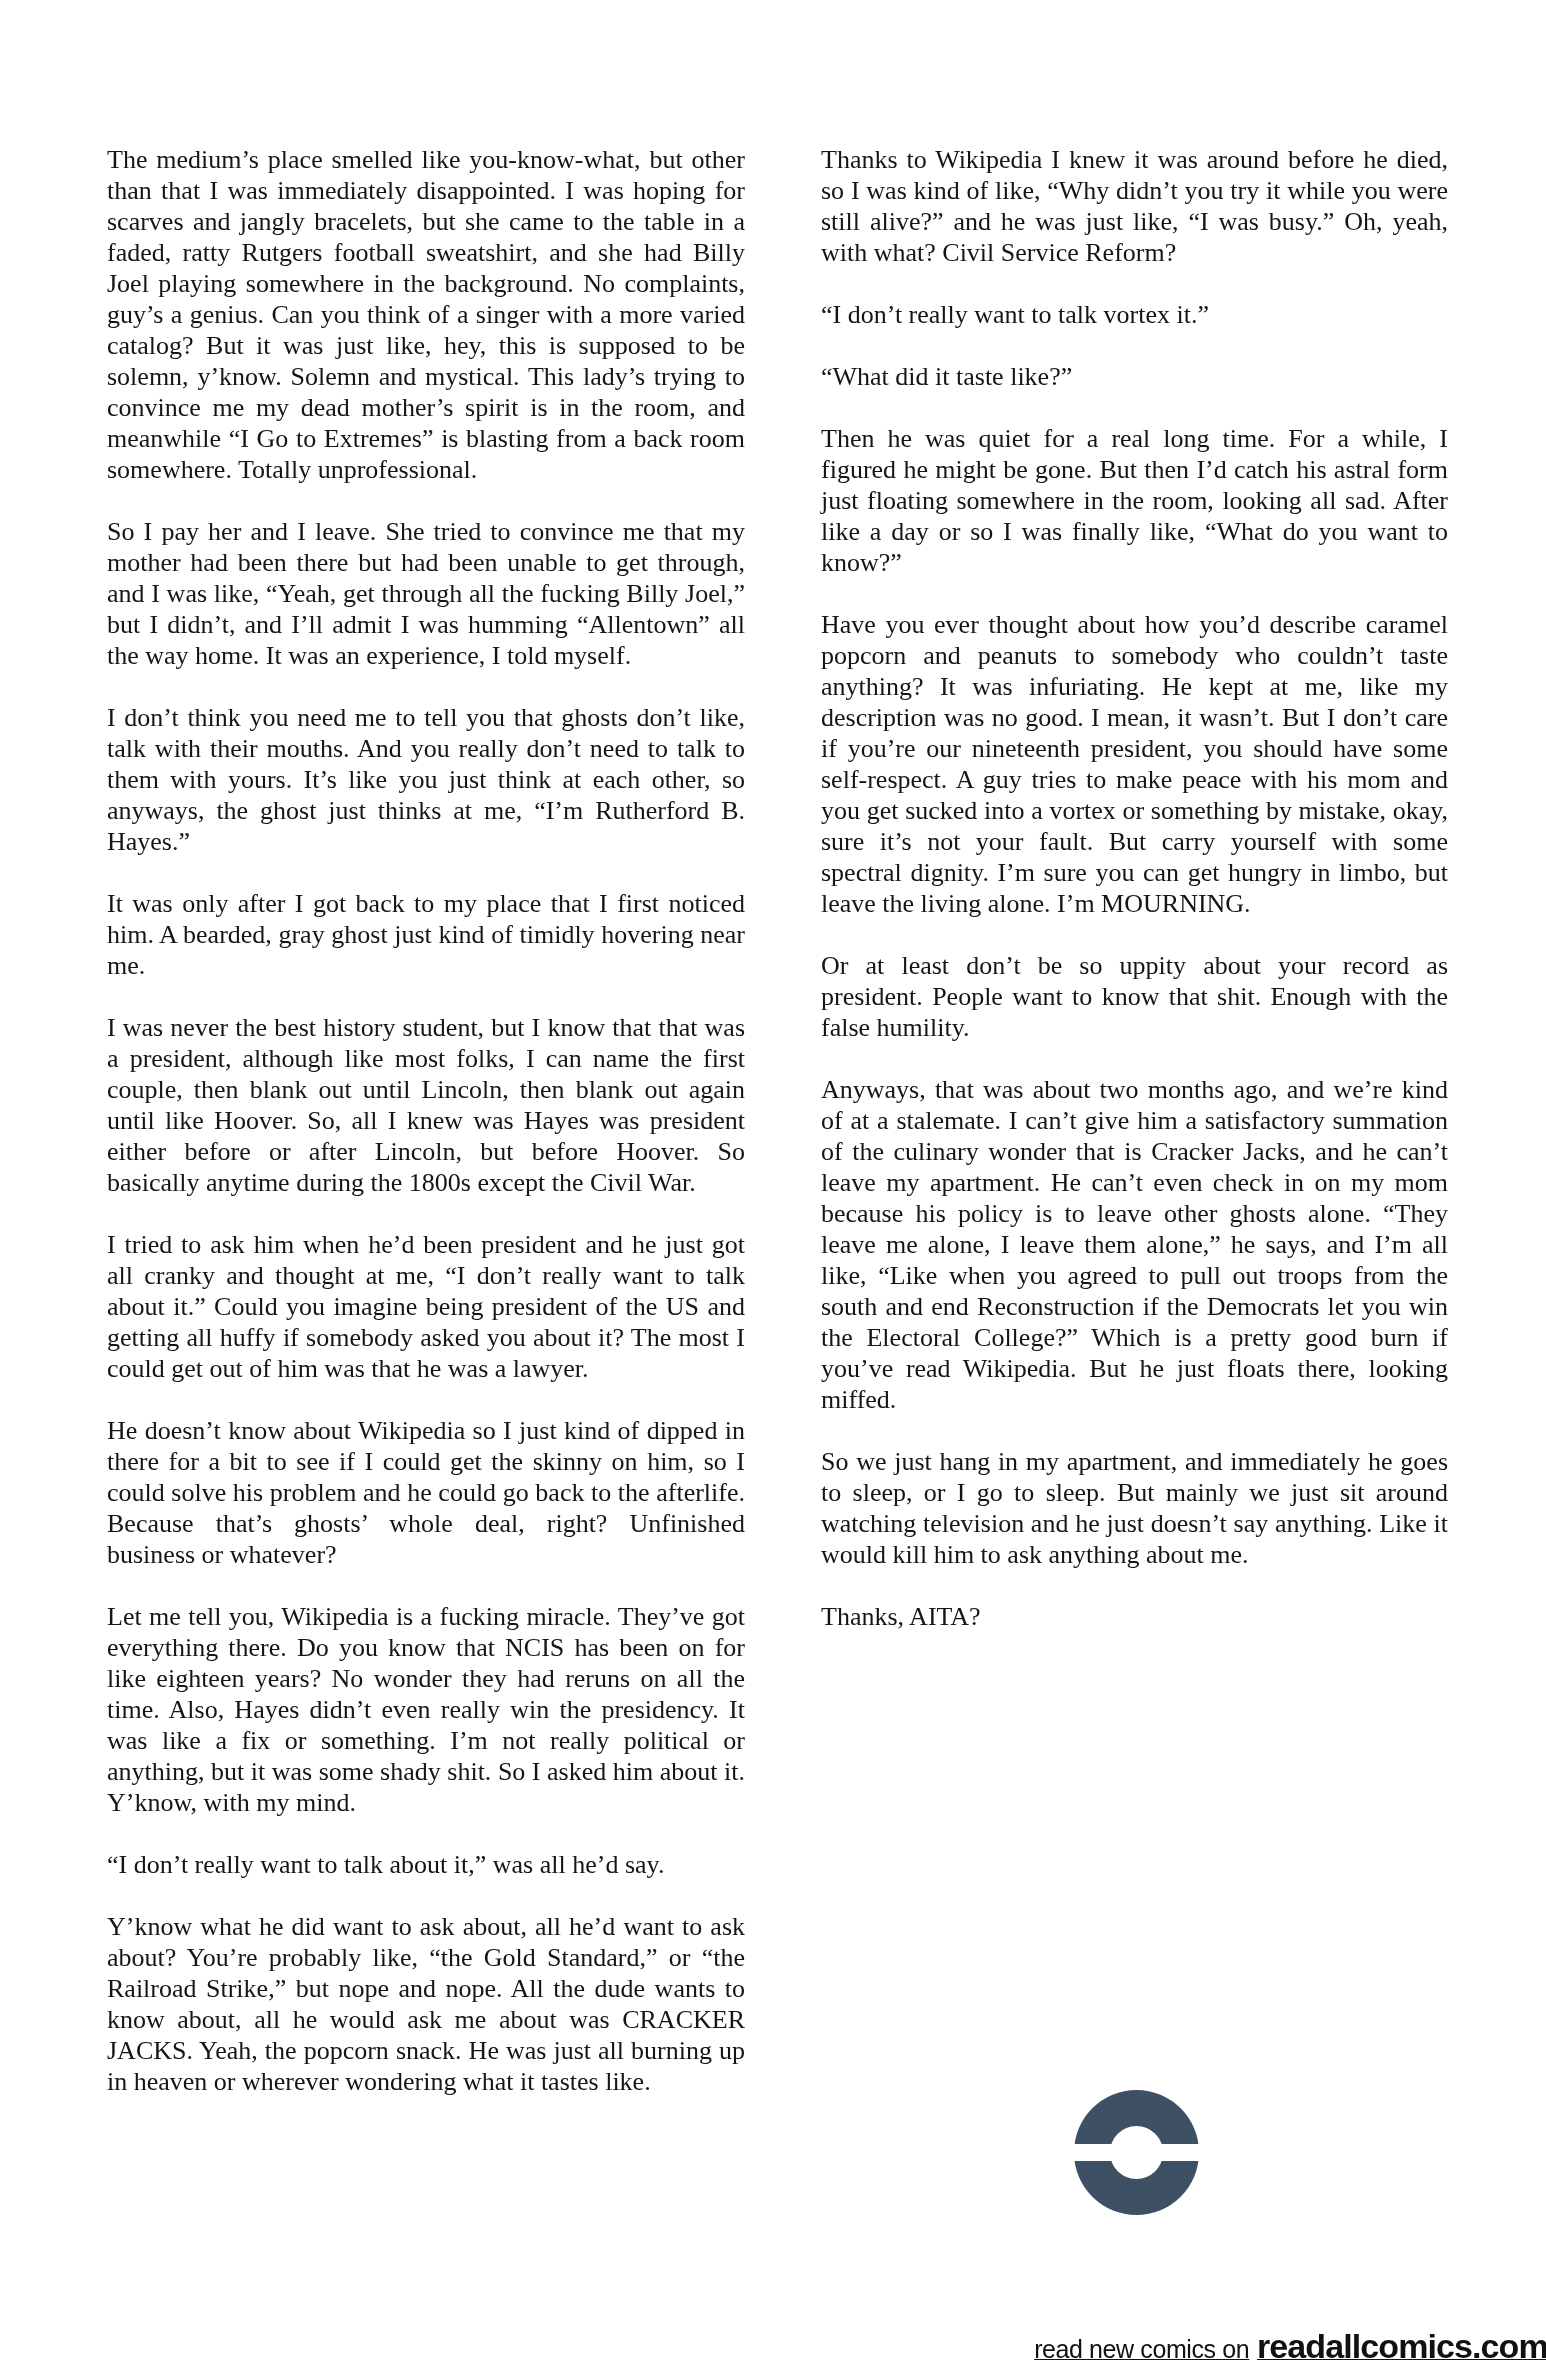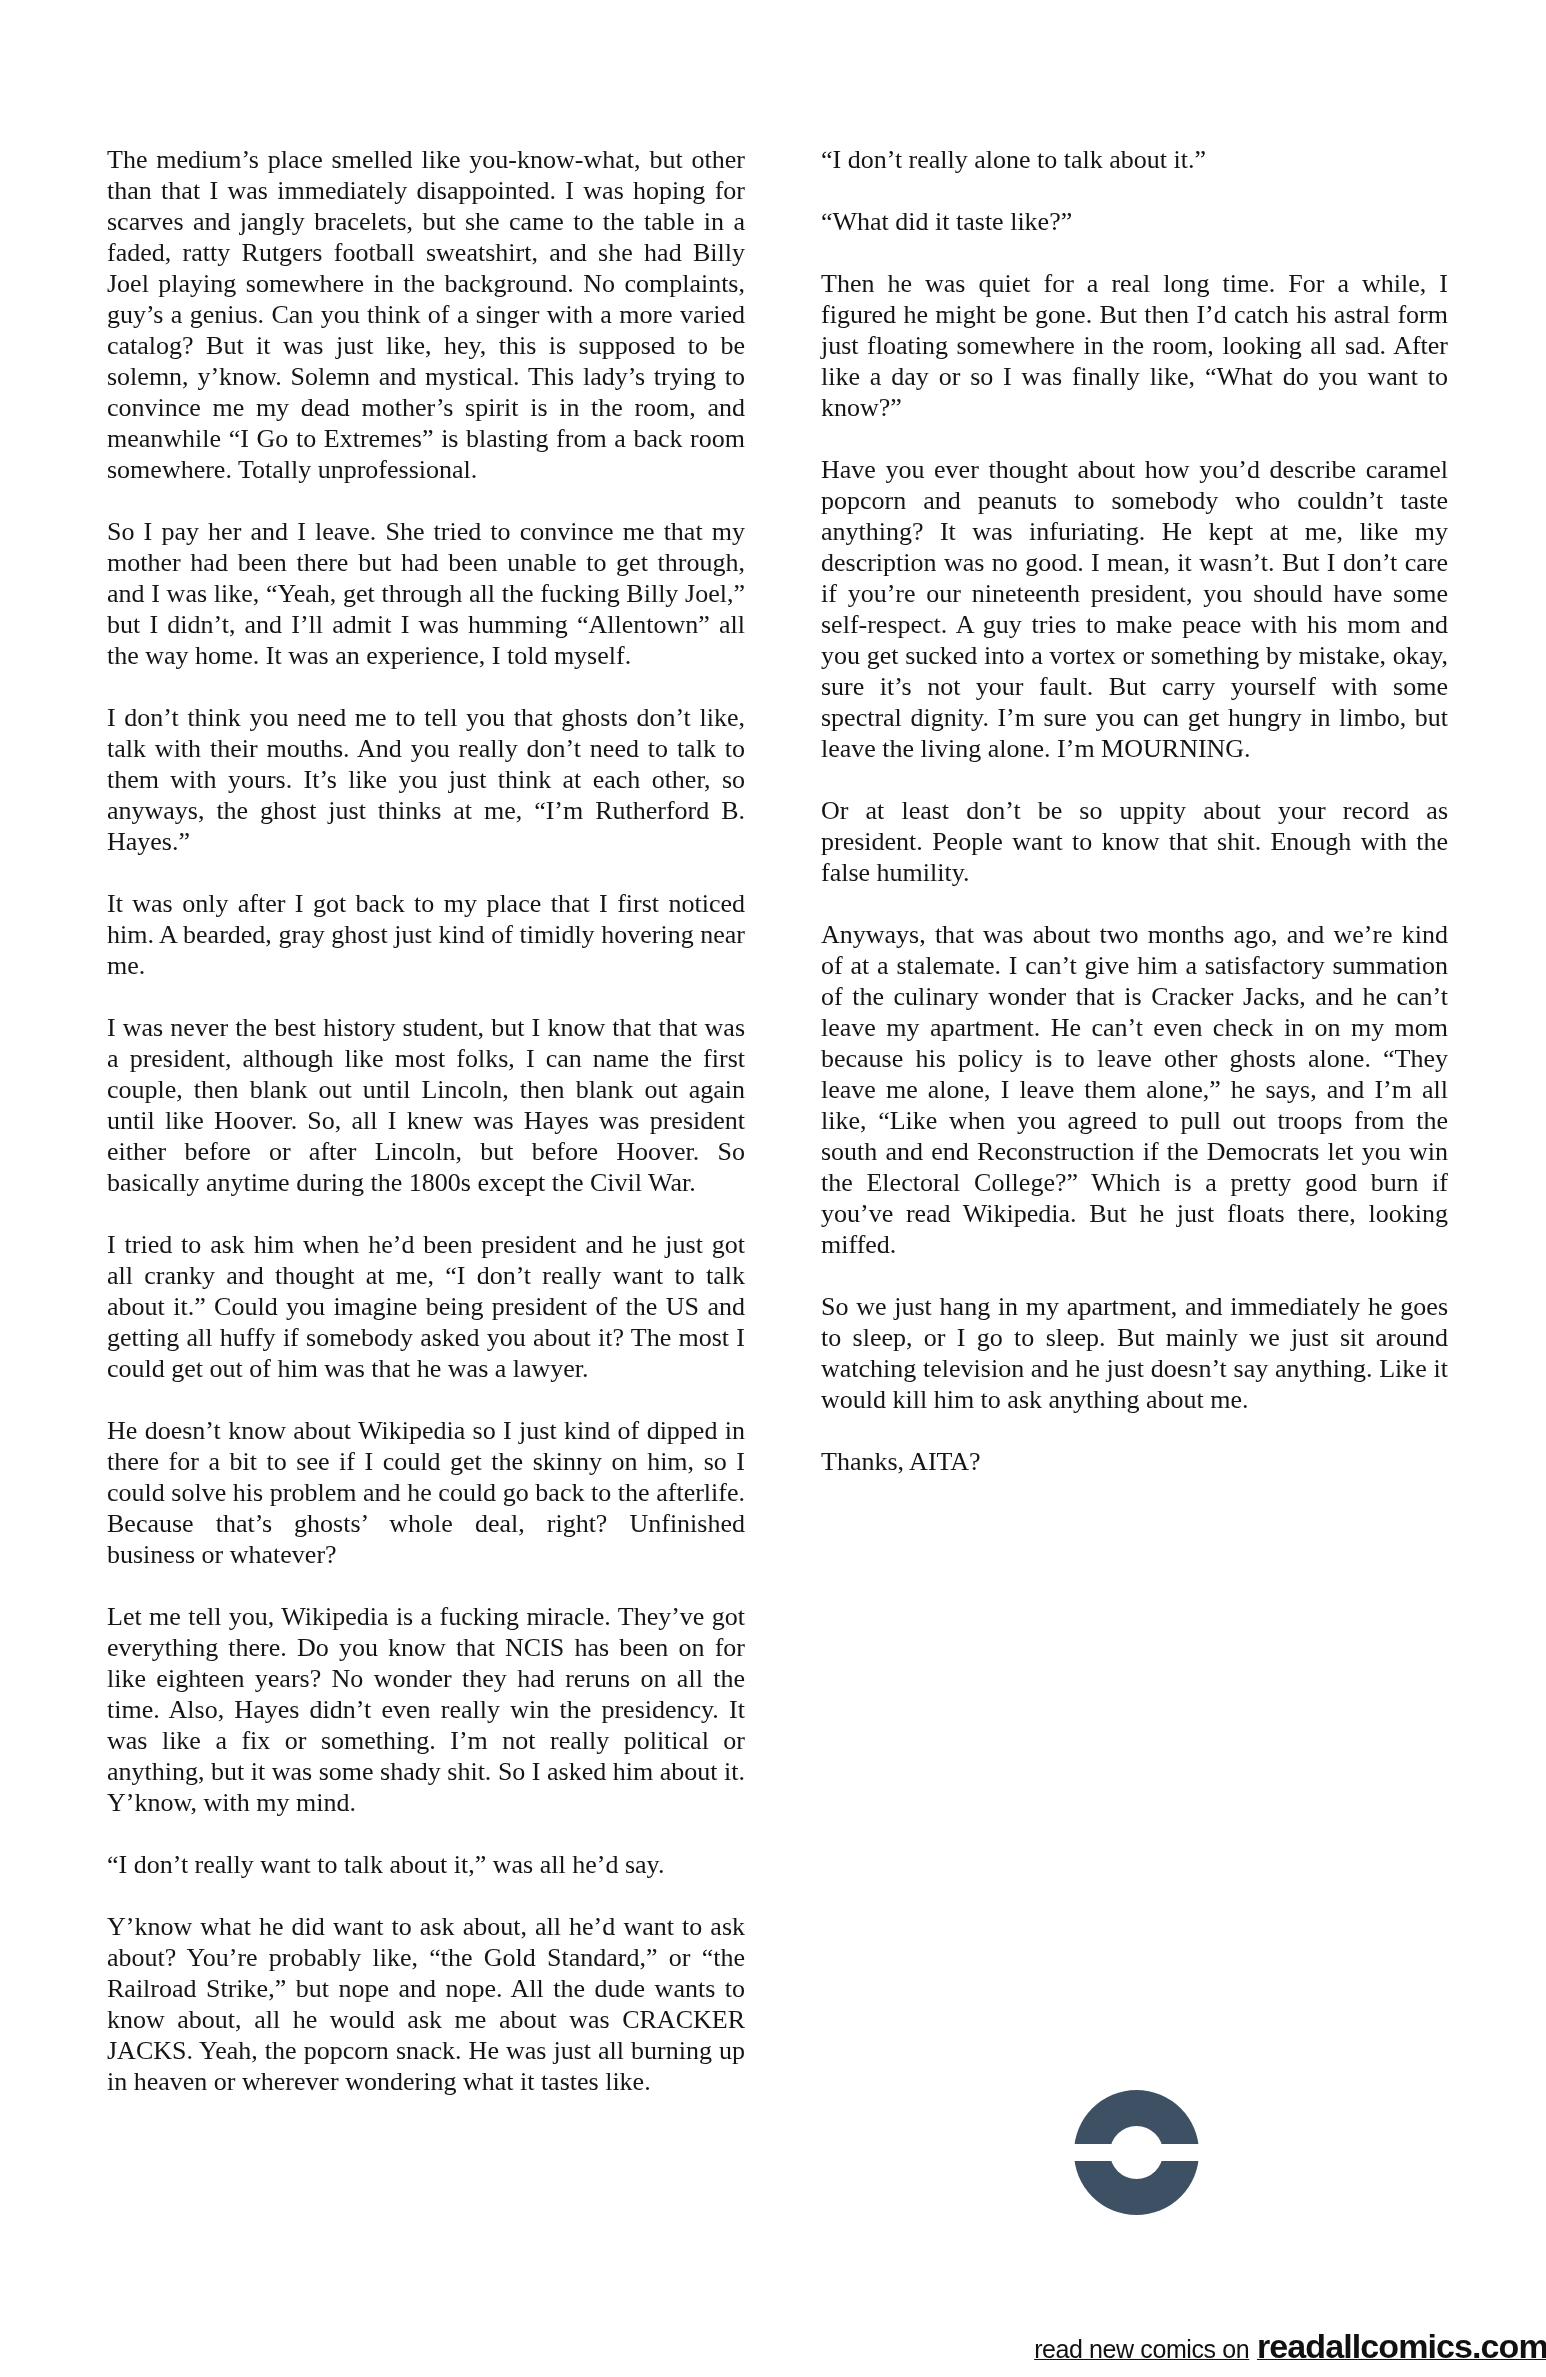--- a/index.html
+++ b/index.html
@@ -77,21 +77,22 @@
     <p>It was only after I got back to my place that I first noticed him. A bearded, gray ghost just kind of timidly hovering near me.</p>
     <p>I was never the best history student, but I know that that was a president, although like most folks, I can name the first couple, then blank out until Lincoln, then blank out again until like Hoover. So, all I knew was Hayes was president either before or after Lincoln, but before Hoover. So basically anytime during the 1800s except the Civil War.</p>
     <p>I tried to ask him when he’d been president and he just got all cranky and thought at me, “I don’t really want to talk about it.” Could you imagine being president of the US and getting all huffy if somebody asked you about it? The most I could get out of him was that he was a lawyer.</p>
     <p>He doesn’t know about Wikipedia so I just kind of dipped in there for a bit to see if I could get the skinny on him, so I could solve his problem and he could go back to the afterlife. Because that’s ghosts’ whole deal, right? Unfinished business or whatever?</p>
     <p>Let me tell you, Wikipedia is a fucking miracle. They’ve got everything there. Do you know that NCIS has been on for like eighteen years? No wonder they had reruns on all the time. Also, Hayes didn’t even really win the presidency. It was like a fix or something. I’m not really political or anything, but it was some shady shit. So I asked him about it. Y’know, with my mind.</p>
     <p>“I don’t really want to talk about it,” was all he’d say.</p>
     <p>Y’know what he did want to ask about, all he’d want to ask about? You’re probably like, “the Gold Standard,” or “the Railroad Strike,” but nope and nope. All the dude wants to know about, all he would ask me about was CRACKER JACKS. Yeah, the popcorn snack. He was just all burning up in heaven or wherever wondering what it tastes like.</p>
   </div>
 
   <div class="column column-right">
-    <p>“I don’t really alone to talk about it.”</p>
+    <p>Thanks to Wikipedia I knew it was around before he died, so I was kind of like, “Why didn’t you try it while you were still alive?” and he was just like, “I was busy.” Oh, yeah, with what? Civil Service Reform?</p>
+    <p>“I don’t really want to talk vortex it.”</p>
     <p>“What did it taste like?”</p>
     <p>Then he was quiet for a real long time. For a while, I figured he might be gone. But then I’d catch his astral form just floating somewhere in the room, looking all sad. After like a day or so I was finally like, “What do you want to know?”</p>
     <p>Have you ever thought about how you’d describe caramel popcorn and peanuts to somebody who couldn’t taste anything? It was infuriating. He kept at me, like my description was no good. I mean, it wasn’t. But I don’t care if you’re our nineteenth president, you should have some self-respect. A guy tries to make peace with his mom and you get sucked into a vortex or something by mistake, okay, sure it’s not your fault. But carry yourself with some spectral dignity. I’m sure you can get hungry in limbo, but leave the living alone. I’m MOURNING.</p>
     <p>Or at least don’t be so uppity about your record as president. People want to know that shit. Enough with the false humility.</p>
     <p>Anyways, that was about two months ago, and we’re kind of at a stalemate. I can’t give him a satisfactory summation of the culinary wonder that is Cracker Jacks, and he can’t leave my apartment. He can’t even check in on my mom because his policy is to leave other ghosts alone. “They leave me alone, I leave them alone,” he says, and I’m all like, “Like when you agreed to pull out troops from the south and end Reconstruction if the Democrats let you win the Electoral College?” Which is a pretty good burn if you’ve read Wikipedia. But he just floats there, looking miffed.</p>
     <p>So we just hang in my apartment, and immediately he goes to sleep, or I go to sleep. But mainly we just sit around watching television and he just doesn’t say anything. Like it would kill him to ask anything about me.</p>
     <p>Thanks, AITA?</p>
   </div>
 
   <div class="logo" style="background: rgb(62, 80, 99);">

